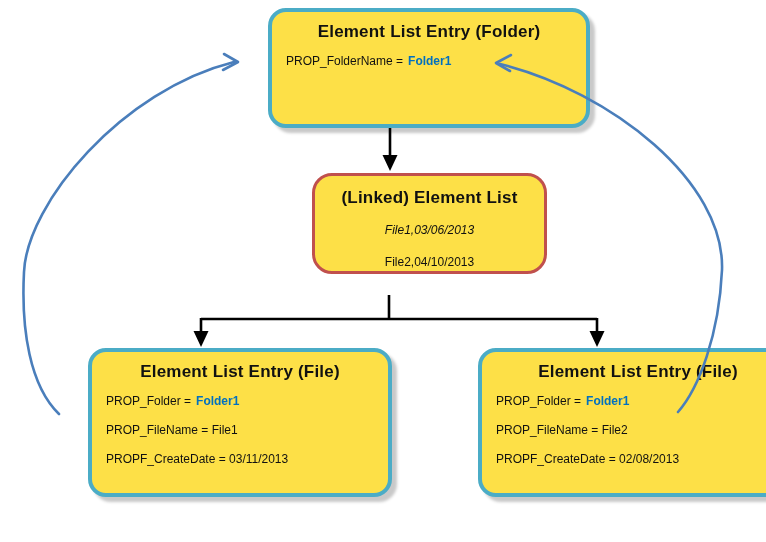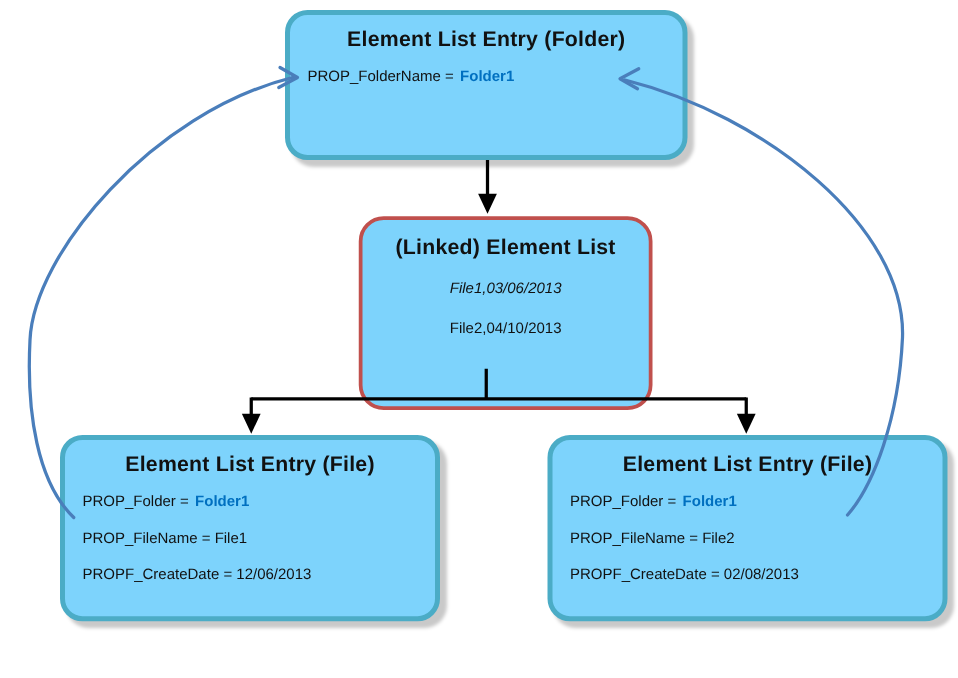--- a/index.html
+++ b/index.html
@@ -1,20 +1,20 @@
 <!DOCTYPE html>
 <html><head>
 <meta charset="utf-8">
 <style>
   html,body { margin:0; padding:0; background:#ffffff; }
   .canvas {
     position:relative; width:766px; height:542px; background:#ffffff;
     font-family:"Liberation Sans", sans-serif; overflow:hidden;
   }
-  .box { position:absolute; background:#7dd3fc; box-sizing:border-box; z-index:2; }
+  .box { position:absolute; background:#fde047; box-sizing:border-box; z-index:2;margin-left:40px; }
   .teal {
     border:4px solid #4BACC6; border-radius:18px;
     box-shadow:5px 5px 3px #c9c9c9;
   }
   .red  { border:3px solid #C0504D; border-radius:20px; }
   .title {
     font-weight:bold; text-align:center; font-size:17px; color:#111111;
     margin:10px 6px 9px 6px; letter-spacing:0.2px;
   }
   .row {
@@ -33,36 +33,36 @@
 
 <div class="canvas">
 
   <div class="box teal" style="left:228px; top:8px; width:322px; height:120px;">
     <div class="title">Element List Entry (Folder)</div>
     <div class="row">
       <span>PROP_FolderName =</span><span class="val">Folder1</span>
     </div>
   </div>
 
-  <div class="box red" style="left:287px; top:173px; width:235px; height:155px;">
+  <div class="box red" style="left:272px; top:173px; width:235px; height:101px;">
     <div class="title" style="margin-top:12px; margin-bottom:12px;">(Linked) Element List</div>
     <div class="row center" style="margin-bottom:11px;font-style:italic;">File1,03/06/2013</div>
     <div class="row center">File2,04/10/2013</div>
   </div>
 
   <div class="box teal" style="left:48px; top:348px; width:304px; height:149px;">
     <div class="title">Element List Entry (File)</div>
     <div class="row">
       <span>PROP_Folder =</span><span class="val">Folder1</span>
     </div>
     <div class="row">
       <span>PROP_FileName = File1</span>
     </div>
     <div class="row">
-      <span>PROPF_CreateDate = 12/06/2013</span>
+      <span>PROPF_CreateDate = 03/11/2013</span>
     </div>
   </div>
 
   <div class="box teal" style="left:438px; top:348px; width:320px; height:149px;">
     <div class="title">Element List Entry (File)</div>
     <div class="row">
       <span>PROP_Folder =</span><span class="val">Folder1</span>
     </div>
     <div class="row">
       <span>PROP_FileName = File2</span>

